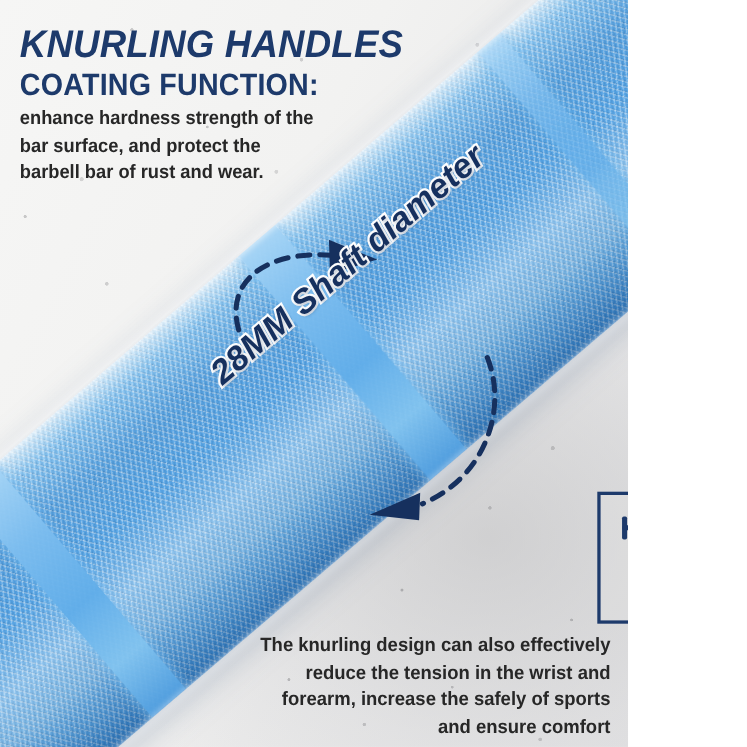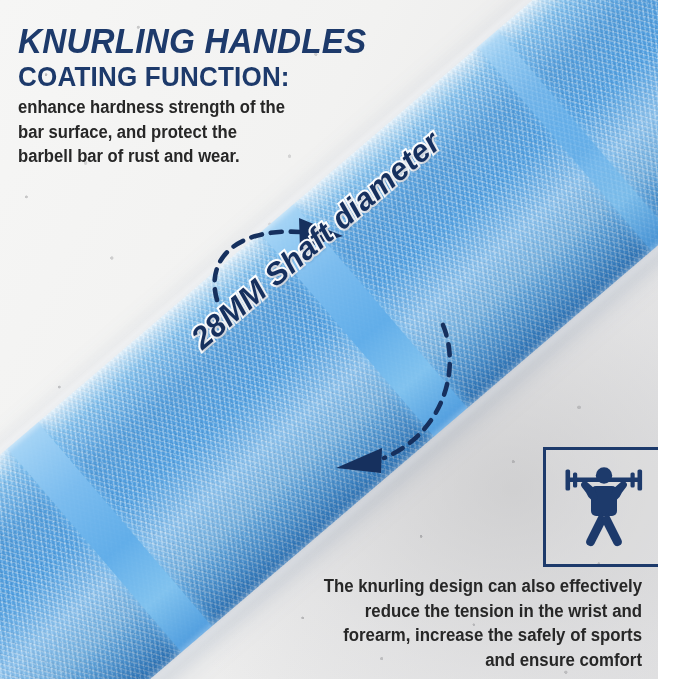--- a/index.html
+++ b/index.html
@@ -3,21 +3,21 @@
 <meta charset="utf-8">
 <style>
   html,body{margin:0;padding:0;}
   body{
     width:679px;height:679px;
     font-family:"Liberation Sans", sans-serif;
     overflow:hidden;
   }
   #stage{
     position:relative;
-    width:658px;height:679px;
+    width:571px;height:679px;
     overflow:hidden;
     background:#f1f1f0;
   }
 
   
   .bg-base{
     position:absolute;inset:0;
     background:
       radial-gradient(ellipse 520px 420px at 78% 72%, rgba(188,188,190,.55) 0%, rgba(205,205,208,.25) 45%, rgba(255,255,255,0) 72%),
       linear-gradient(118deg,#f6f6f5 0%,#f2f2f1 38%,#ebebeb 62%,#e3e3e4 100%);

